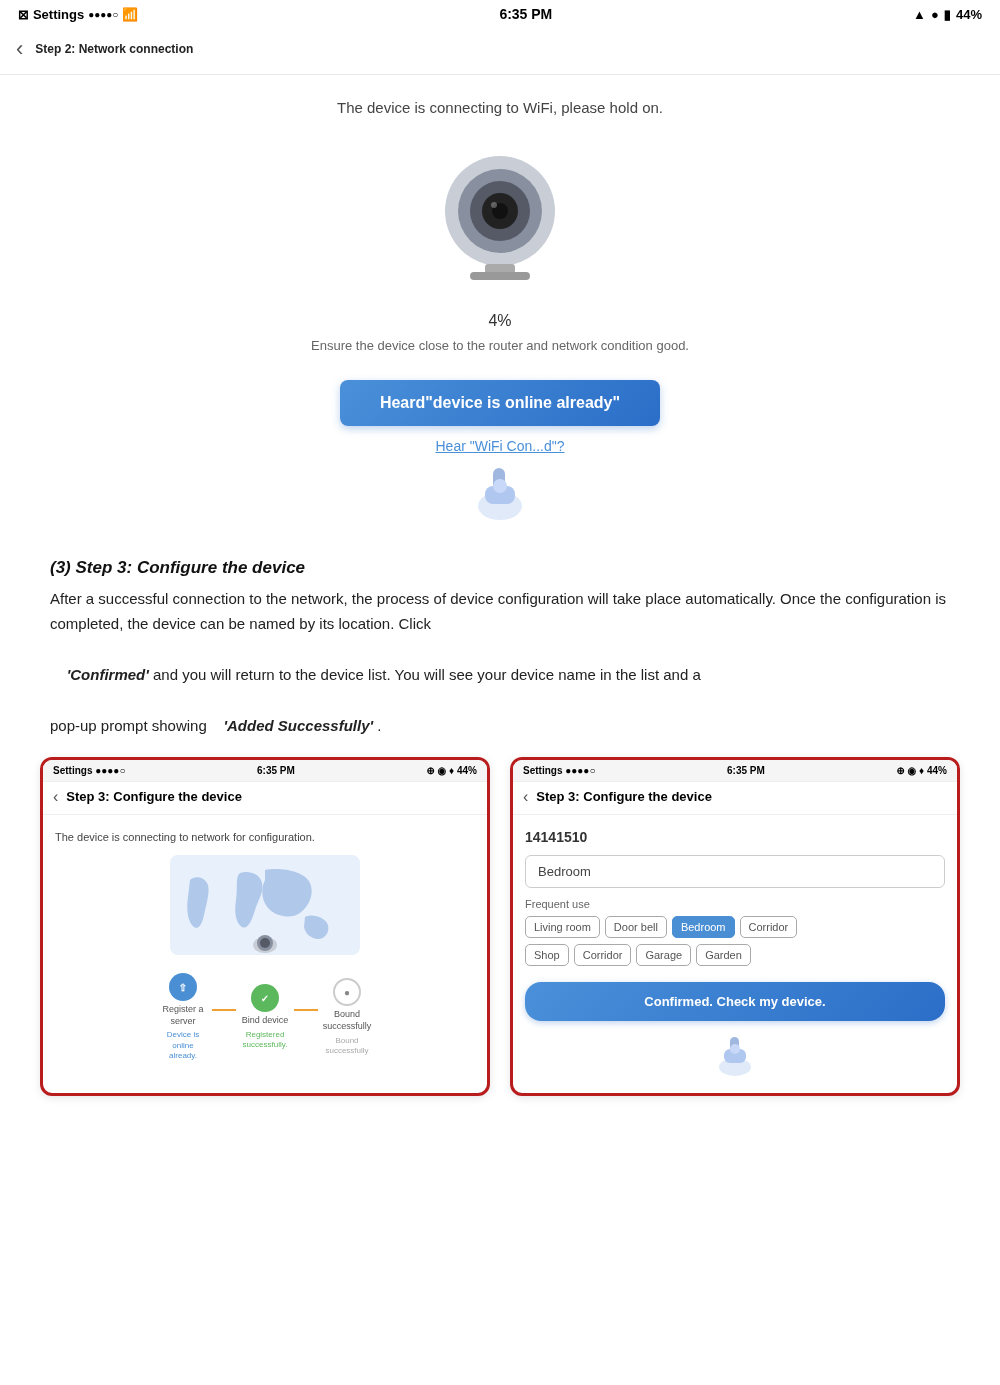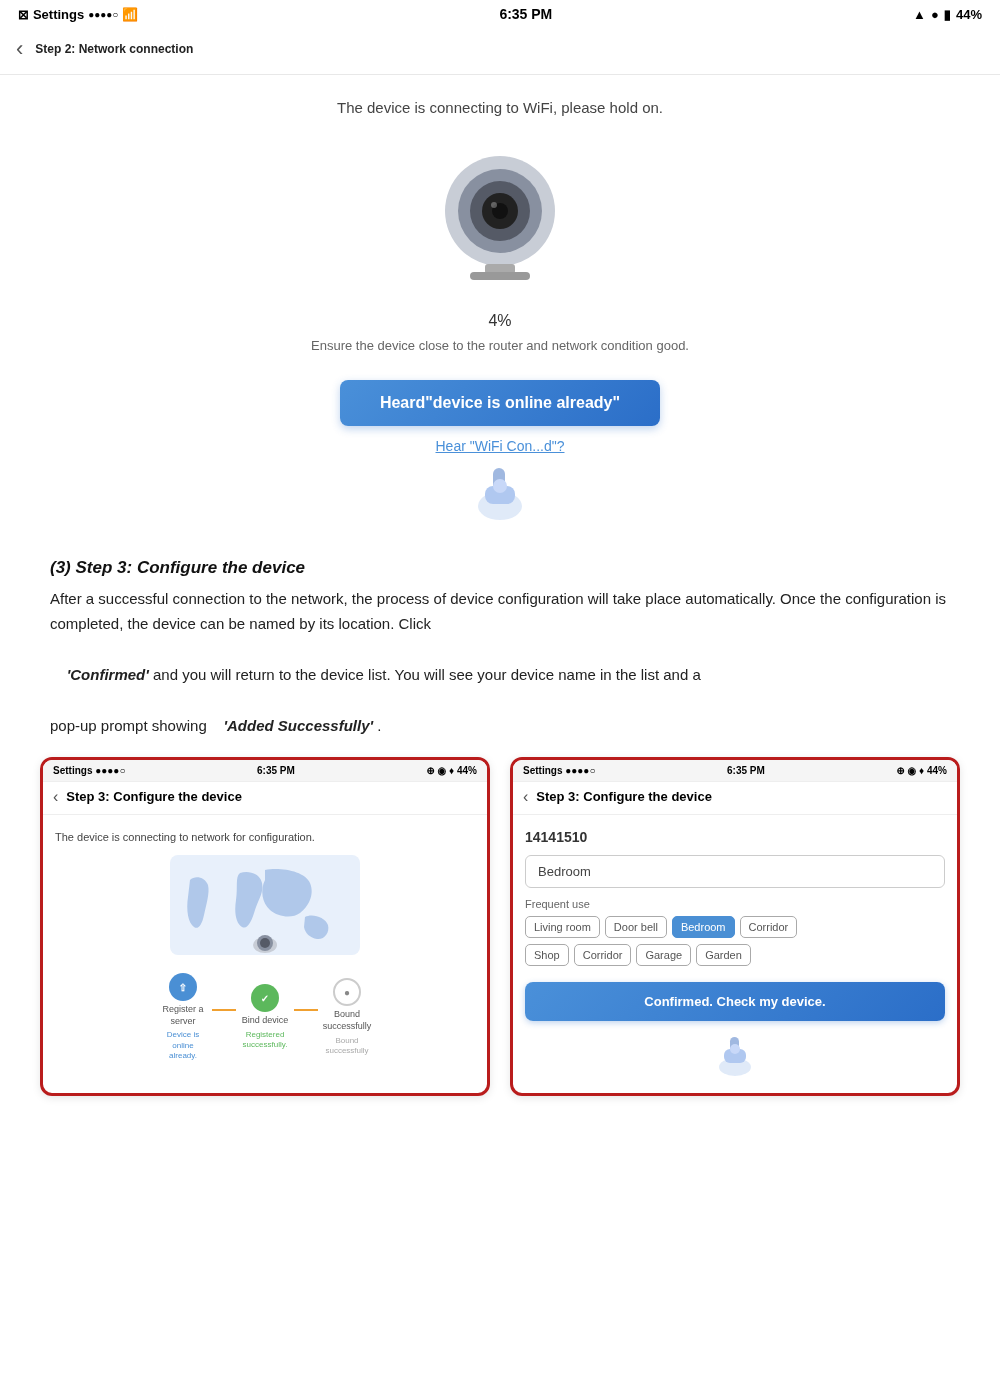--- a/index.html
+++ b/index.html
@@ -289,21 +289,21 @@
       flex-direction: column;
       align-items: center;
       margin-top: 16px;
     }
     .confirm-btn {
       background: linear-gradient(135deg, #4a90d9, #2b6ec8);
       color: #fff;
       font-size: 13px;
       font-weight: 700;
       border: none;
-      border-radius: 8px;
+      border-radius: 16px;
       padding: 12px 16px;
       width: 100%;
       text-align: center;
       cursor: pointer;
       box-shadow: 0 2px 6px rgba(44,110,200,0.3);
       margin-bottom: 8px;
     }
 
     
     .finger-svg {

